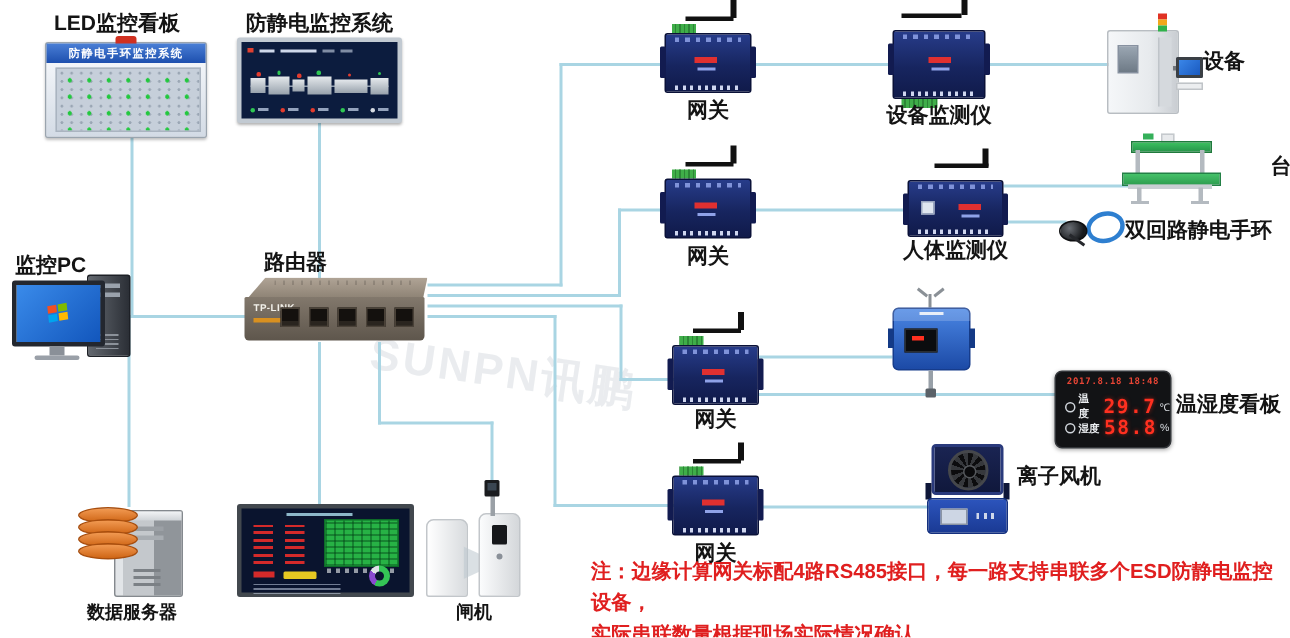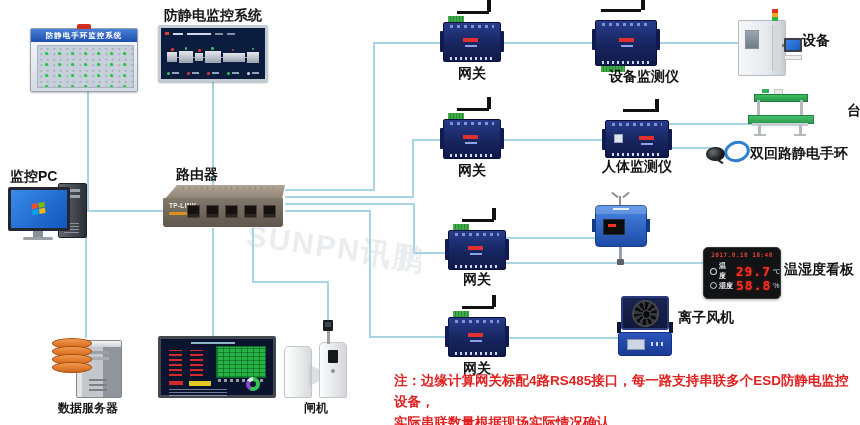--- a/index.html
+++ b/index.html
@@ -261,20 +261,21 @@
   <div class="w wv" style="left:212px;top:80px;height:110px"></div>
   <div class="w wv" style="left:373px;top:42px;height:149px"></div>
   <div class="w wv" style="left:412px;top:139px;height:59px"></div>
   <div class="w wv" style="left:413px;top:203px;height:51px"></div>
   <div class="w wv" style="left:369px;top:210px;height:128px"></div>
   <div class="w wv" style="left:85px;top:212px;height:126px"></div>
   <div class="w wv" style="left:212px;top:228px;height:108px"></div>
   <div class="w wv" style="left:252px;top:228px;height:55px"></div>
   <div class="w wv" style="left:327px;top:281px;height:48px"></div>
 
+  <div class="lbl" style="left:36px;top:7px">LED监控看板</div>
   <div class="led-panel">
     <div class="led-clip"></div>
     <div class="led-header">防静电手环监控系统</div>
     <div class="led-body">
       <div class="led-matrix"></div>
     </div>
   </div>
 
   <div class="lbl" style="left:164px;top:7px">防静电监控系统</div>
   <div class="esd-panel">
@@ -406,21 +407,21 @@
     <span class="stub" style="left:46px"></span>
     <div class="body"></div>
       <span class="topstrip"></span>
       <span class="logo" style="left:24px;top:18px"></span>
     <span class="logo2" style="left:26px;top:25px"></span>
       <span class="pins"></span>
     <span class="earl"></span>
       <span class="earr"></span>
     <span class="termb"></span>
   </div>
-  <div class="lbl c" style="left:604px;top:68px;width:80px">设备监测仪</div>
+  <div class="lbl c" style="left:586px;top:68px;width:80px">设备监测仪</div>
 
   <div class="machine">
     <div class="mc-cab">
       <span class="mc-win"></span>
         <span class="mc-strip"></span>
       <span class="mc-stack">
           <i></i>
           <i></i>
           <i></i>
         </span>

